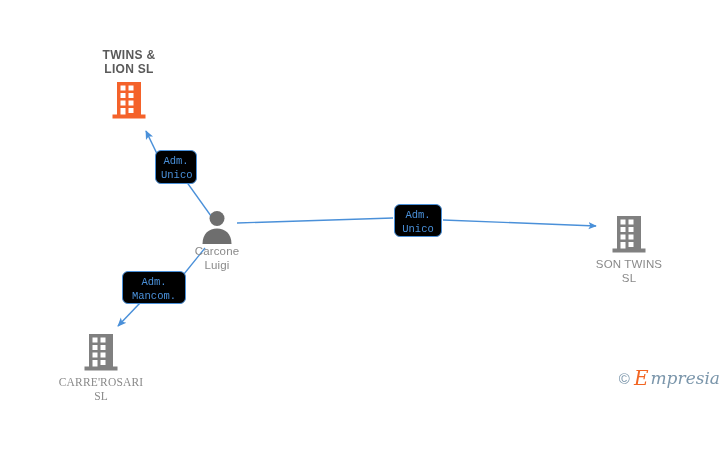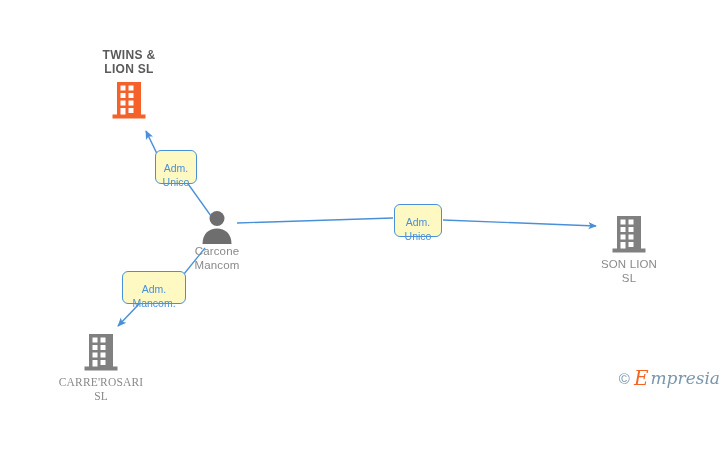--- a/index.html
+++ b/index.html
@@ -54,28 +54,28 @@
   
   .node.company-top .node-label { margin-bottom: 4px; }
   .node.company-bottom .node-label { margin-top: 3px; }
 
   
   .rel-box {
     position: absolute;
     box-sizing: border-box;
     border: 1.4px solid #4a90d9;
     border-radius: 6px;
-    background: #fef9c3;
+    background: #000000;
     color: #4a90d9;
     font-size: 10.5px;
     line-height: 14px;
     text-align: center;
-    padding: 10px 5px 4px 5px;
+    padding: 3px 5px 4px 5px;
     white-space: pre-line;
-    font-family: Liberation Sans, sans-serif;
+    font-family: Liberation Mono, monospace;
   }
 
   
   #watermark {
     position: absolute;
     right: 8px;
     bottom: 6px;
     display: flex;
     align-items: center;
     gap: 4px;
@@ -152,42 +152,42 @@
 
   <div class="rel-box" style="left:155px; top:150px; width:42px; height:34px;">Adm.
 Unico</div>
 
   <div class="node person-node" style="left:137px; top:208px;">
     <svg class="node-icon" width="36" height="36" viewBox="0 0 36 36" xmlns="http://www.w3.org/2000/svg">
       <circle cx="18" cy="10.5" r="7.5" fill="#6e6e6e"></circle>
       <path d="M3.5,36 C3.5,25.5 10,20.5 18,20.5 C26,20.5 32.5,25.5 32.5,36 Z" fill="#6e6e6e"></path>
     </svg>
     <div class="node-label">Carcone
-Mancom</div>
+Luigi</div>
   </div>
 
   <div class="rel-box" style="left:394px; top:204px; width:48px; height:33px;">Adm.
 Unico</div>
 
   <div class="node company-bottom" style="left:549px; top:214px;">
     <svg class="node-icon" width="34" height="40" viewBox="0 0 34 40" xmlns="http://www.w3.org/2000/svg">
       <rect x="5" y="2" width="24" height="33" fill="#808080"></rect>
       <rect x="0.5" y="34.5" width="33" height="4" fill="#808080"></rect>
       <g fill="#ffffff">
         <rect x="8.5" y="5.5" width="5" height="5"></rect>
         <rect x="16.5" y="5.5" width="5" height="5"></rect>
         <rect x="8.5" y="13" width="5" height="5"></rect>
         <rect x="16.5" y="13" width="5" height="5"></rect>
         <rect x="8.5" y="20.5" width="5" height="5"></rect>
         <rect x="16.5" y="20.5" width="5" height="5"></rect>
         <rect x="8.5" y="28" width="5" height="6.5"></rect>
         <rect x="16.5" y="28" width="5" height="5"></rect>
       </g>
     </svg>
-    <div class="node-label">SON LION
+    <div class="node-label">SON TWINS
 SL</div>
   </div>
 
   <div class="rel-box" style="left:122px; top:271px; width:64px; height:33px;">Adm.
 Mancom.</div>
 
   <div class="node company-bottom" style="left:21px; top:332px;font-family:Liberation Serif, serif;">
     <svg class="node-icon" width="34" height="40" viewBox="0 0 34 40" xmlns="http://www.w3.org/2000/svg">
       <rect x="5" y="2" width="24" height="33" fill="#808080"></rect>
       <rect x="0.5" y="34.5" width="33" height="4" fill="#808080"></rect>

